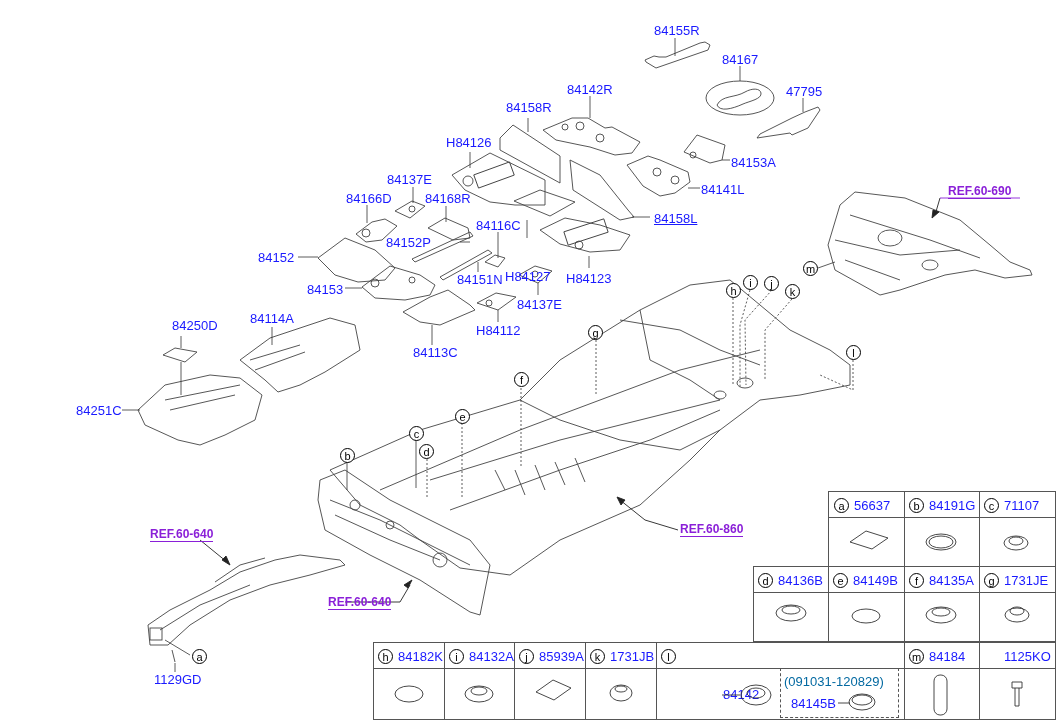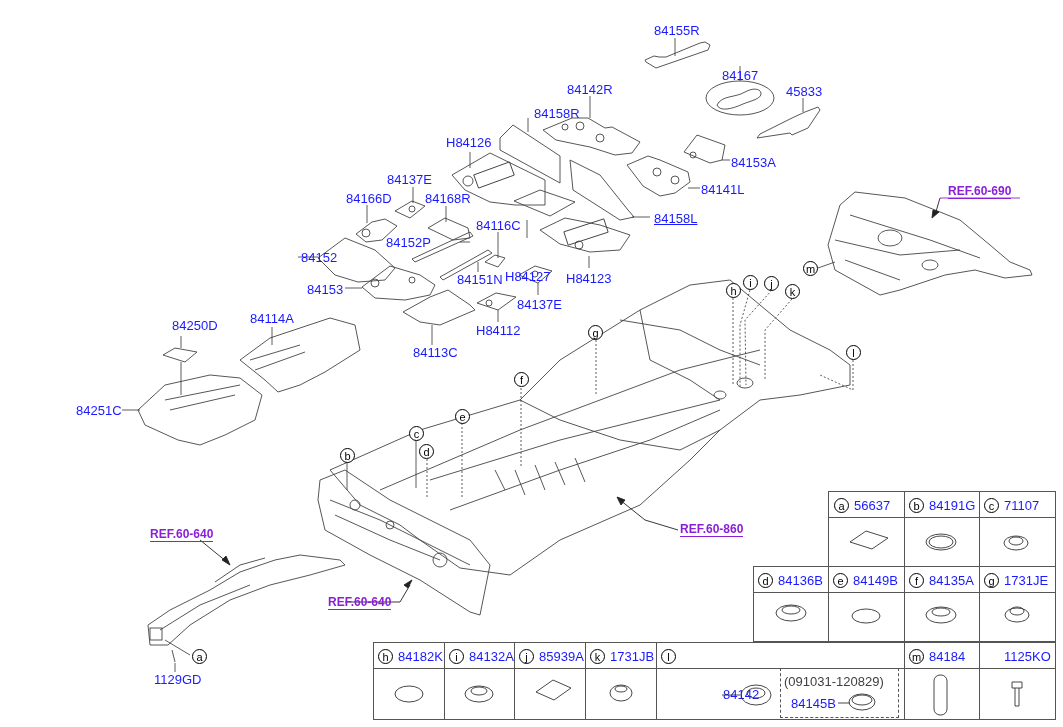--- a/index.html
+++ b/index.html
@@ -6,21 +6,21 @@
   body{width:1063px;height:727px;position:relative;overflow:hidden;font-family:"Liberation Sans",sans-serif;}
   #art{position:absolute;left:0;top:0;}
   .lbl{position:absolute;color:#1a1aff;font-size:13px;line-height:14px;white-space:nowrap;cursor:pointer;}
   .ref{position:absolute;color:#8a1fd8;font-size:12px;font-weight:bold;line-height:14px;white-space:nowrap;border-bottom:1px solid #8a1fd8;cursor:pointer;text-align:center;}
   .circ{position:absolute;width:15px;height:15px;border:1px solid #000;border-radius:50%;font-size:11px;line-height:14px;text-align:center;color:#000;background:#fff;box-sizing:border-box;}
   .cell{position:absolute;border:1px solid #555;box-sizing:border-box;background:#fff;}
   .hdr{position:absolute;height:28px;display:flex;align-items:center;gap:5px;padding-left:4px;box-sizing:border-box;}
   .hdr .circ{position:static;flex:0 0 auto;}
   .hdr .pn{color:#1a1aff;font-size:13px;white-space:nowrap;}
   .dash{position:absolute;border:1px dashed #555;box-sizing:border-box;}
-  .dim{position:absolute;font-size:13px;color:#404040;white-space:nowrap;}
+  .dim{position:absolute;font-size:13px;color:#0369a1;white-space:nowrap;}
 </style>
 </head>
 <body>
 
 <svg id="art" width="1063" height="727" viewBox="0 0 1063 727">
   <g fill="none" stroke="#444" stroke-width="0.9">
 
     <path d="M646 62 L656 68 L708 50 L710 45 L705 42 L700 43 L666 57 L659 57 L654 56 L645 60 Z"></path>
 
     <ellipse cx="740" cy="98" rx="34" ry="17"></ellipse>
@@ -170,35 +170,35 @@
     <path d="M130 540 L140 540 L232 562" fill="none" stroke="none"></path>
     <path d="M200 540 L227 562" fill="none"></path>
       <path d="M230 565 L222 560 L226 556 Z"></path>
     <path d="M345 602 L400 602 L410 585" fill="none"></path>
       <path d="M412 580 L408 588 L404 585 Z"></path>
     <path d="M940 198 L1020 198" fill="none" stroke="#8a1fd8"></path>
   </g>
 </svg>
 
 <div class="lbl" style="left:654px;top:24px;">84155R</div>
-<div class="lbl" style="left:722px;top:53px;margin-top:16px;">84167</div>
+<div class="lbl" style="left:722px;top:53px;">84167</div>
 <div class="lbl" style="left:567px;top:83px;">84142R</div>
-<div class="lbl" style="left:786px;top:85px;">45833</div>
-<div class="lbl" style="left:506px;top:107px;margin-left:28px;">84158R</div>
+<div class="lbl" style="left:786px;top:85px;">47795</div>
+<div class="lbl" style="left:506px;top:101px;">84158R</div>
 <div class="lbl" style="left:446px;top:136px;text-align:right;">H84126</div>
 <div class="lbl" style="left:731px;top:156px;">84153A</div>
 <div class="lbl" style="left:701px;top:183px;">84141L</div>
 <div class="lbl" style="left:387px;top:173px;">84137E</div>
 <div class="lbl" style="left:346px;top:192px;">84166D</div>
 <div class="lbl" style="left:425px;top:192px;">84168R</div>
 <div class="lbl" style="left:476px;top:219px;">84116C</div>
 <div class="lbl" style="left:654px;top:212px;text-decoration:underline;">84158L</div>
 <div class="lbl" style="left:386px;top:236px;">84152P</div>
 <div class="lbl" style="left:505px;top:238px;margin-top:32px;">H84127</div>
-<div class="lbl" style="left:258px;top:251px;margin-left:43px;">84152</div>
+<div class="lbl" style="left:258px;top:251px;">84152</div>
 <div class="lbl" style="left:457px;top:273px;">84151N</div>
 <div class="lbl" style="left:566px;top:272px;">H84123</div>
 <div class="lbl" style="left:307px;top:283px;">84153</div>
 <div class="lbl" style="left:517px;top:298px;">84137E</div>
 <div class="lbl" style="left:476px;top:324px;">H84112</div>
 <div class="lbl" style="left:413px;top:346px;">84113C</div>
 <div class="lbl" style="left:172px;top:319px;">84250D</div>
 <div class="lbl" style="left:250px;top:312px;">84114A</div>
 <div class="lbl" style="left:76px;top:404px;">84251C</div>
 <div class="lbl" style="left:154px;top:673px;">1129GD</div>

